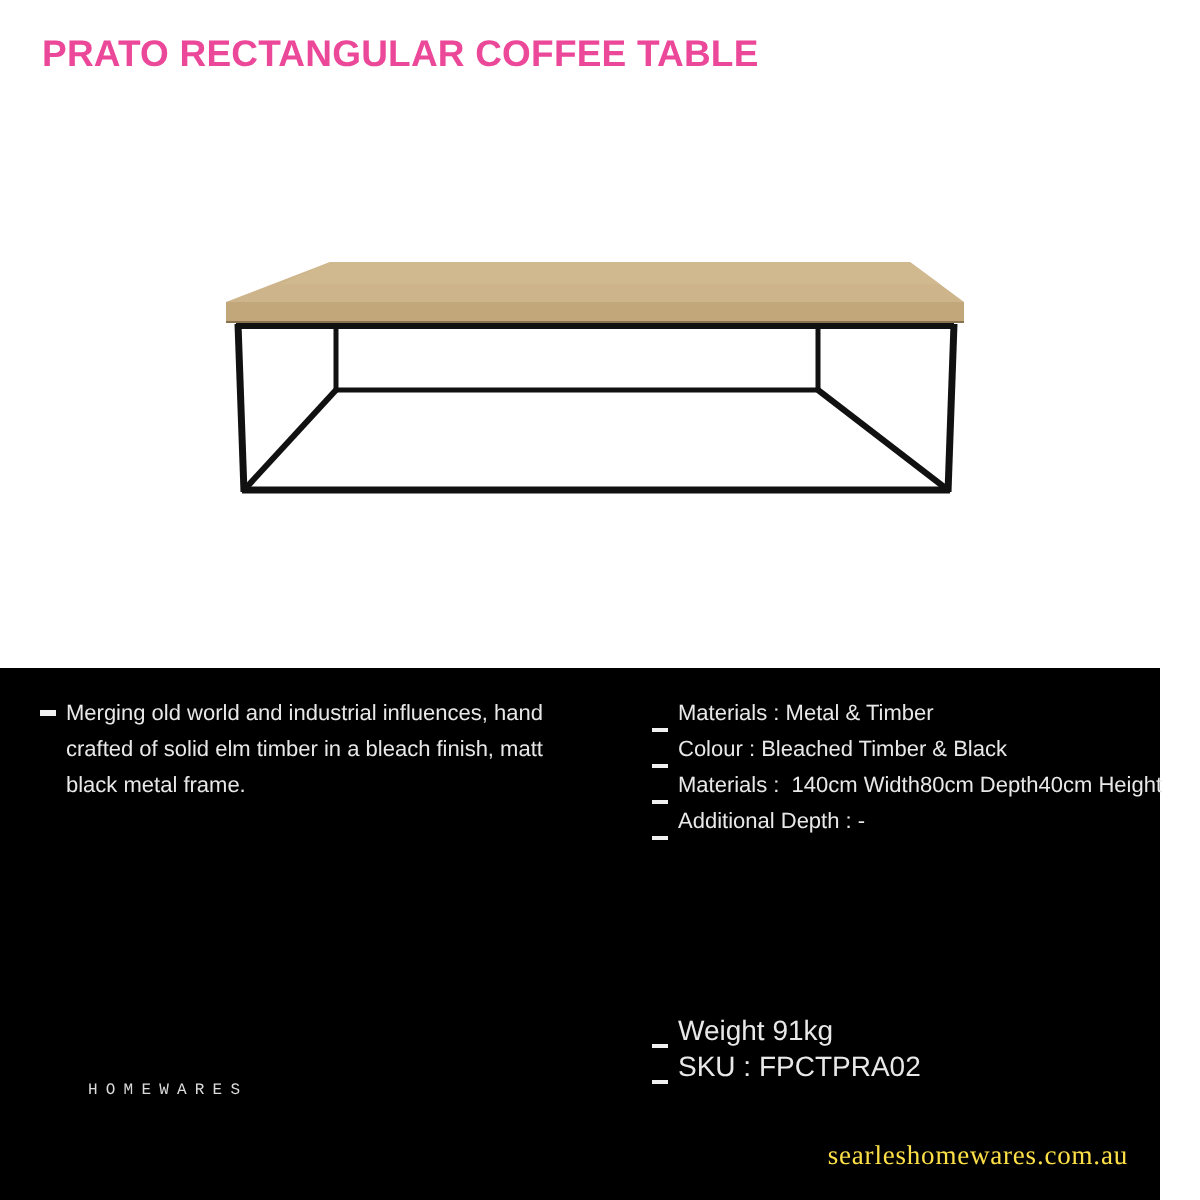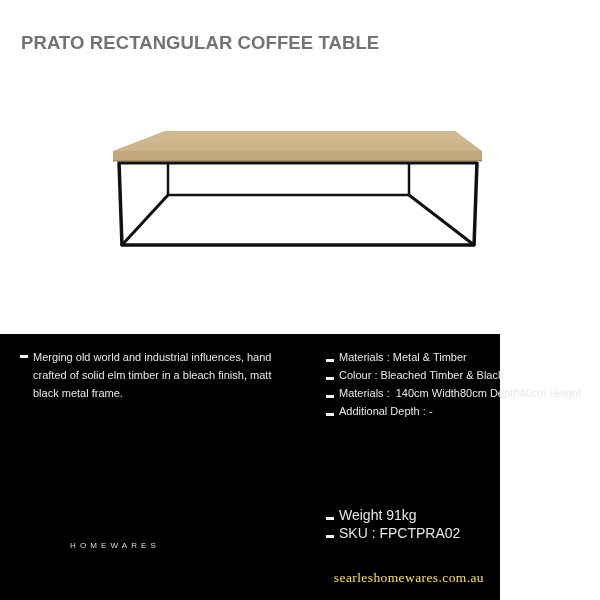--- a/index.html
+++ b/index.html
@@ -1,55 +1,55 @@
 <!DOCTYPE html>
 <html><head>
   <meta charset="utf-8">
   <style>
     * { margin: 0; padding: 0; box-sizing: border-box; }
     html, body { width: 600px; height: 600px; overflow: hidden; background: #ffffff; }
     body { position: relative; font-family: "Liberation Sans", sans-serif; }
 
     .top { position: absolute; left: 0; top: 0; width: 600px; height: 334px; background: #ffffff; }
     .title {
-      position: absolute; left: 21px; top: 32px;
+      position: absolute; left: 21px; top: 16px;
       font-family: "Liberation Sans", sans-serif;
-      font-weight: bold; font-size: 18.5px; color: #737373;
+      font-weight: bold; font-size: 18.5px; color: #ec4899;
       letter-spacing: 0.1px; white-space: nowrap;
     }
     .product-image { position: absolute; left: 0; top: 0; width: 600px; height: 334px; }
 
-    .bottom { position: absolute; left: 0; top: 334px; width: 500px; height: 266px; background: #000000; color: #e8e8e8; }
+    .bottom { position: absolute; left: 0; top: 334px; width: 580px; height: 266px; background: #000000; color: #e8e8e8; }
 
     .desc {
       position: absolute; left: 20px; top: 14px; width: 300px;
       font-size: 11px; line-height: 18px;
     }
     .bullet { display: flex; align-items: flex-start; }
     .dash {
       display: inline-block; width: 8px; height: 2.5px; background: #f0f0f0;
       margin-top: 7px; margin-right: 5px; flex: 0 0 auto;
     }
     .desc .text { display: block; }
 
     .specs { position: absolute; left: 326px; top: 14px; font-size: 11px; line-height: 18px; }
-    .spec-row { display: flex; align-items: center; white-space: nowrap; }
+    .spec-row { display: flex; align-items: flex-end; white-space: nowrap; }
     .dim-values { display: flex; margin-left: 6px; }
     .spec-row .label { }
 
     .specs2 { position: absolute; left: 326px; top: 172px; font-size: 14px; line-height: 18px; }
 
     .logo { position: absolute; left: 20px; top: 208px; }
     .logo-main {
       font-family: "Liberation Serif", serif; font-size: 37px; color: #f2f2f2;
       line-height: 36px; letter-spacing: -0.5px;
     }
     .logo-sub {
-      font-family: Liberation Sans, sans-serif; font-size: 8px; color: #dcdcdc;
-      letter-spacing: 4.1px; margin-left: 50px; margin-top: -1px; line-height: 10px;
+      font-family: Liberation Mono, monospace; font-size: 8px; color: #dcdcdc;
+      letter-spacing: 4.1px; margin-left: 24px; margin-top: -1px; line-height: 10px;
     }
     .website {
       position: absolute; right: 16px; top: 236px;
       font-family: "Liberation Serif", serif; font-size: 13.5px; color: #fde047;
       letter-spacing: 0.4px;
     }
   </style>
 </head>
 <body>
 

